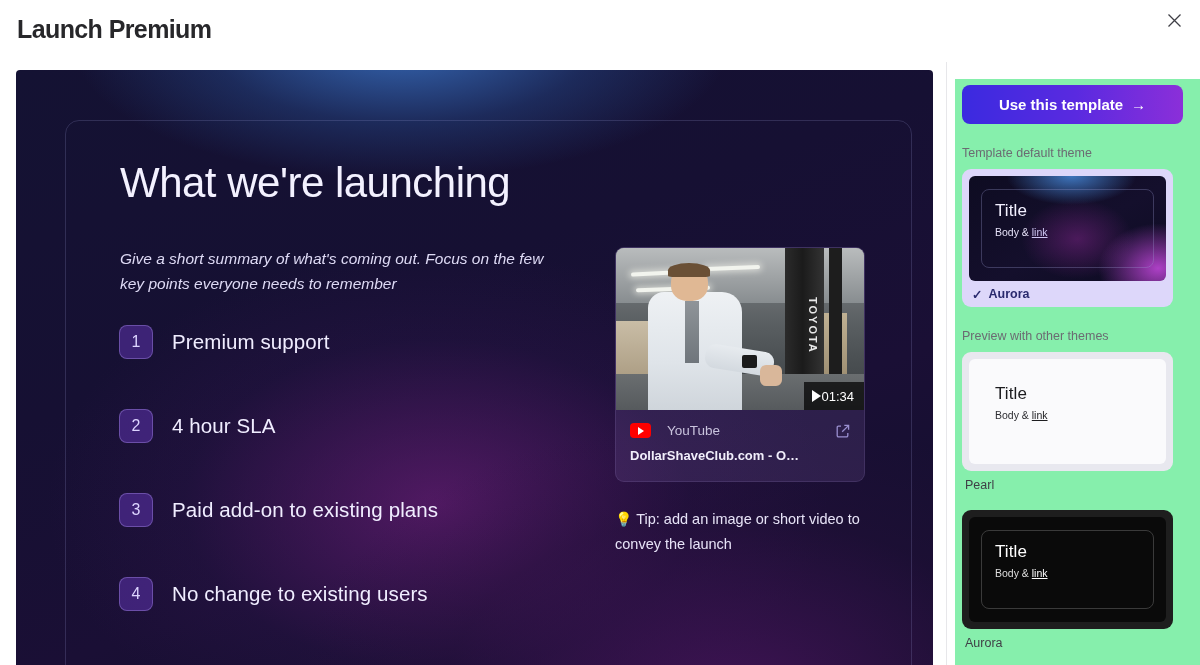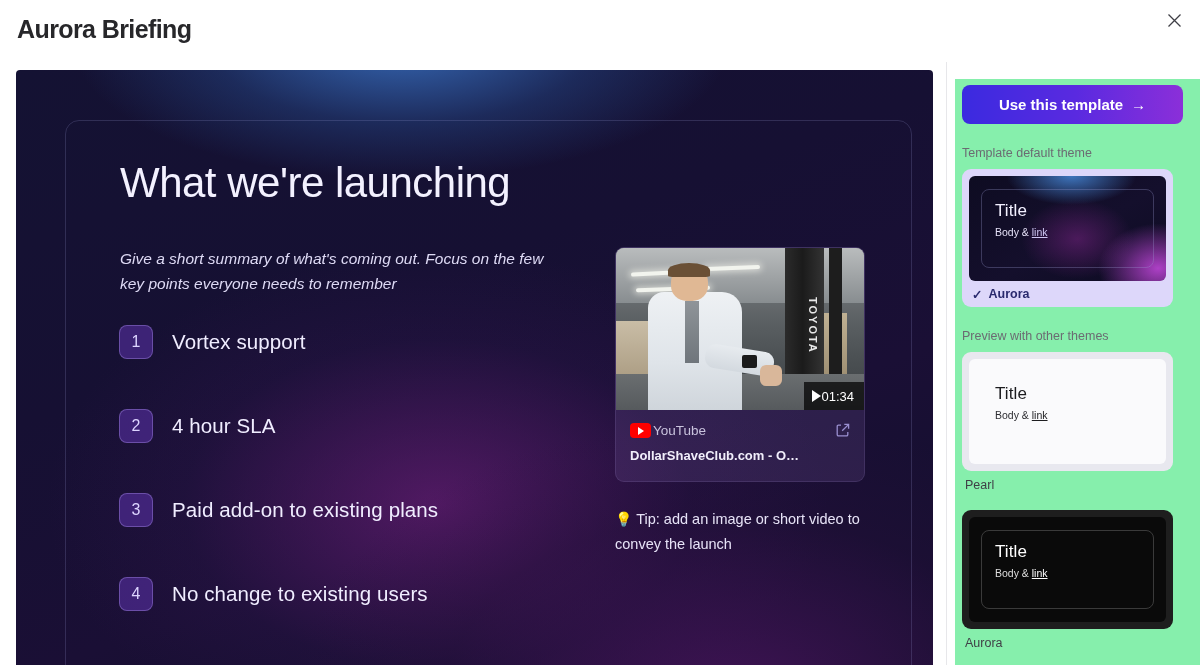--- a/index.html
+++ b/index.html
@@ -184,21 +184,21 @@
     background: rgba(0,0,0,0.72);
     color: #ffffff; font-size: 13px; font-weight: 500;
   }
   .play-tri {
     width: 0; height: 0;
     border-left: 9px solid #ffffff;
     border-top: 6px solid transparent;
     border-bottom: 6px solid transparent;
   }
   .embed-body { padding: 13px 14px 18px 14px; }
-  .embed-srcrow { display: flex; align-items: flex-start; gap: 2px; }
+  .embed-srcrow { display: flex; align-items: center; gap: 16px; }
   .yt-logo {
     width: 21px; height: 15px; border-radius: 4px;
     background: #ff0000;
     display: flex; align-items: center; justify-content: center;
   }
   .yt-tri { width:0;height:0;border-left:6px solid #fff;border-top:4px solid transparent;border-bottom:4px solid transparent;margin-left:1px; }
   .embed-src { font-size: 13.5px; color: #c9c3dd; }
   .ext-icon { margin-left: auto; color: #9a8fd0; display:flex; }
   .embed-title {
     margin-top: 10px;
@@ -305,40 +305,40 @@
   .theme-caption {
     margin-top: 7px; margin-bottom: 18px;
     font-size: 12.5px; color: #3f3f46;
     padding-left: 3px;
   }
 </style>
 </head>
 <body>
 
 <div class="header">
-  <div class="page-title">Aurora Briefing</div>
+  <div class="page-title">Launch Premium</div>
   <button class="close-btn" title="Close">
     <svg width="15" height="15" viewBox="0 0 15 15">
       <path d="M1.5 1.5 L13.5 13.5 M13.5 1.5 L1.5 13.5" stroke="#3f3f46" stroke-width="1.3" fill="none"></path>
     </svg>
   </button>
 </div>
 
 <div class="content">
 
   <div class="slide">
     <div class="slide-inner"></div>
 
     <div class="slide-heading">What we're launching</div>
     <div class="slide-sub">Give a short summary of  what's coming out. Focus on the few key points everyone needs to remember</div>
 
     <div class="num-list">
       <div class="num-row">
         <div class="num-badge">1</div>
-        <div class="num-text">Vortex support</div>
+        <div class="num-text">Premium support</div>
       </div>
       <div class="num-row">
         <div class="num-badge">2</div>
         <div class="num-text">4 hour SLA</div>
       </div>
       <div class="num-row">
         <div class="num-badge">3</div>
         <div class="num-text">Paid add-on to existing plans</div>
       </div>
       <div class="num-row">

